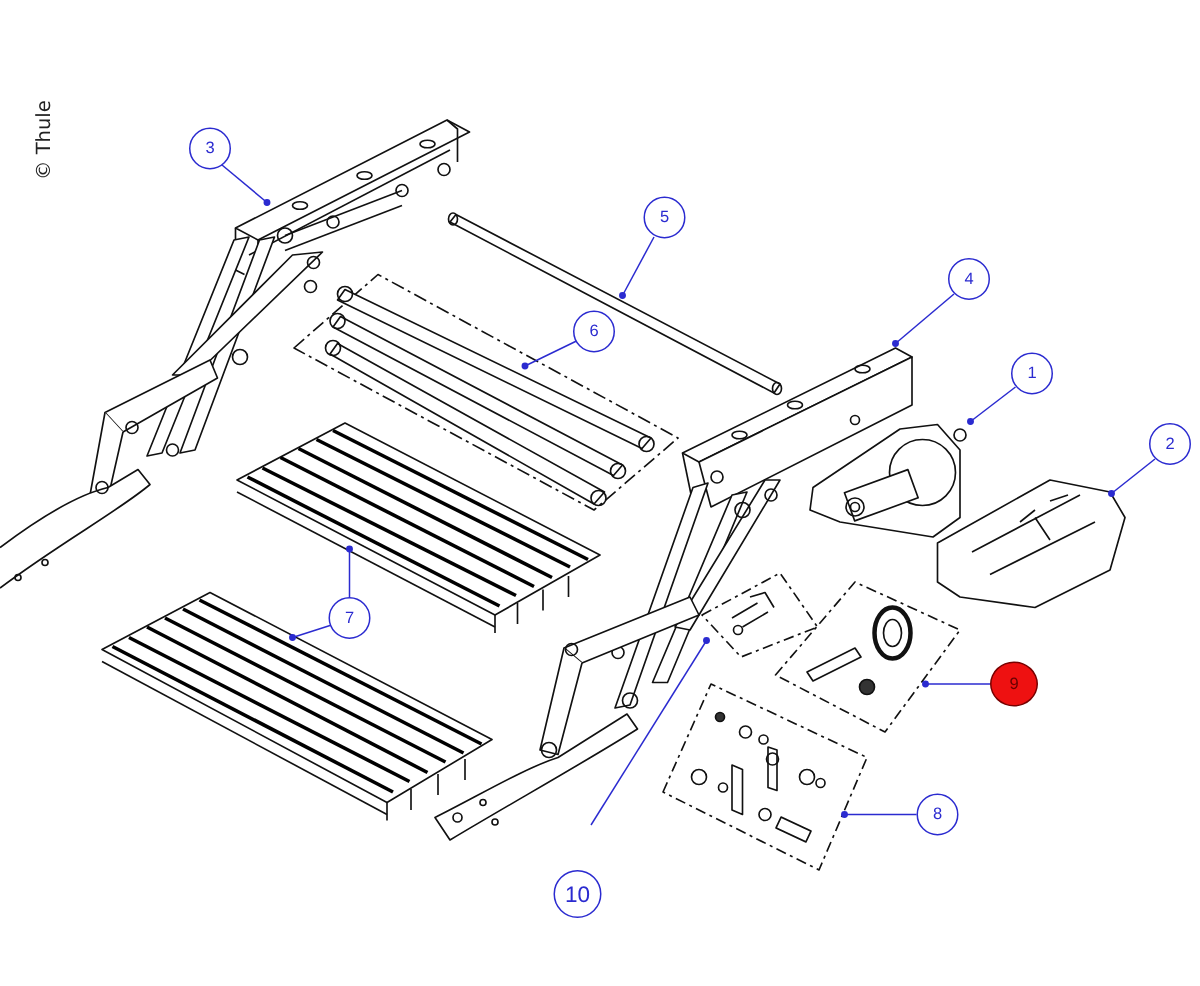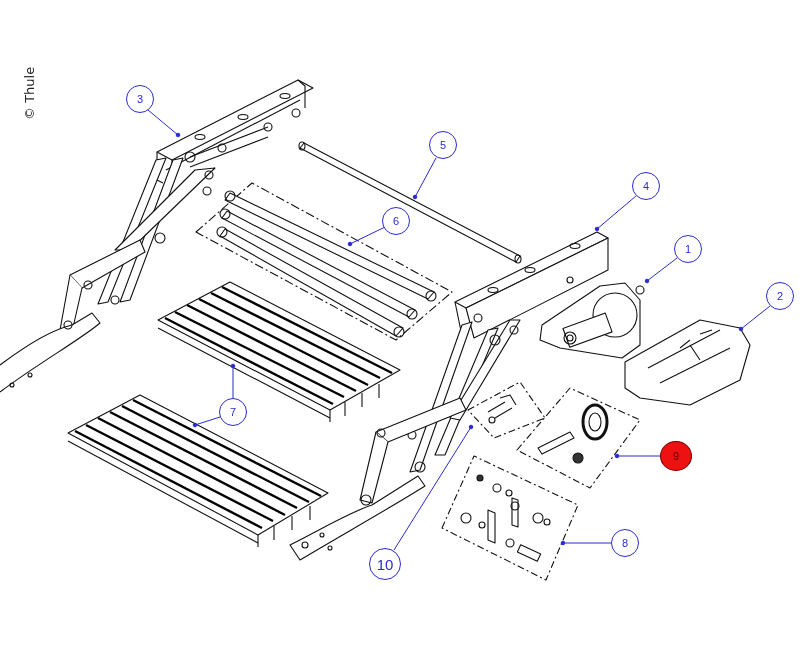--- a/index.html
+++ b/index.html
@@ -209,14 +209,14 @@
 
   <div class="callout" style="left:674px;top:235px;width:28px;height:28px">1</div>
   <div class="callout" style="left:766px;top:282px;width:28px;height:28px">2</div>
   <div class="callout" style="left:126px;top:85px;width:28px;height:28px">3</div>
   <div class="callout" style="left:632px;top:172px;width:28px;height:28px">4</div>
   <div class="callout" style="left:429px;top:131px;width:28px;height:28px">5</div>
   <div class="callout" style="left:382px;top:207px;width:28px;height:28px">6</div>
   <div class="callout" style="left:219px;top:398px;width:28px;height:28px">7</div>
   <div class="callout" style="left:611px;top:529px;width:28px;height:28px">8</div>
   <div class="callout active" style="left:660px;top:441px;width:32px;height:30px">9</div>
-  <div class="callout big" style="left:369px;top:548px;width:32px;height:32px">10</div>
+  <div class="callout big" style="left:369px;top:580px;width:32px;height:32px">10</div>
 </div>
 
 </body></html>

